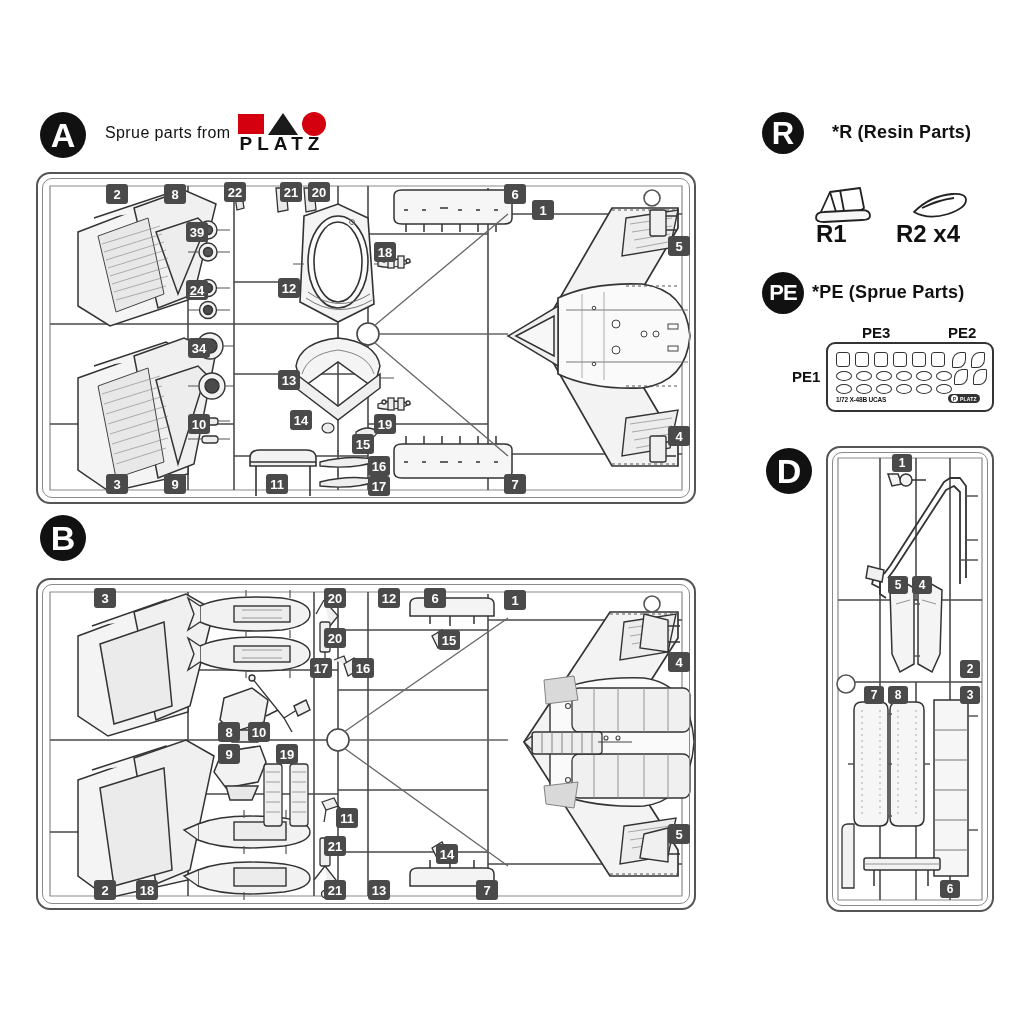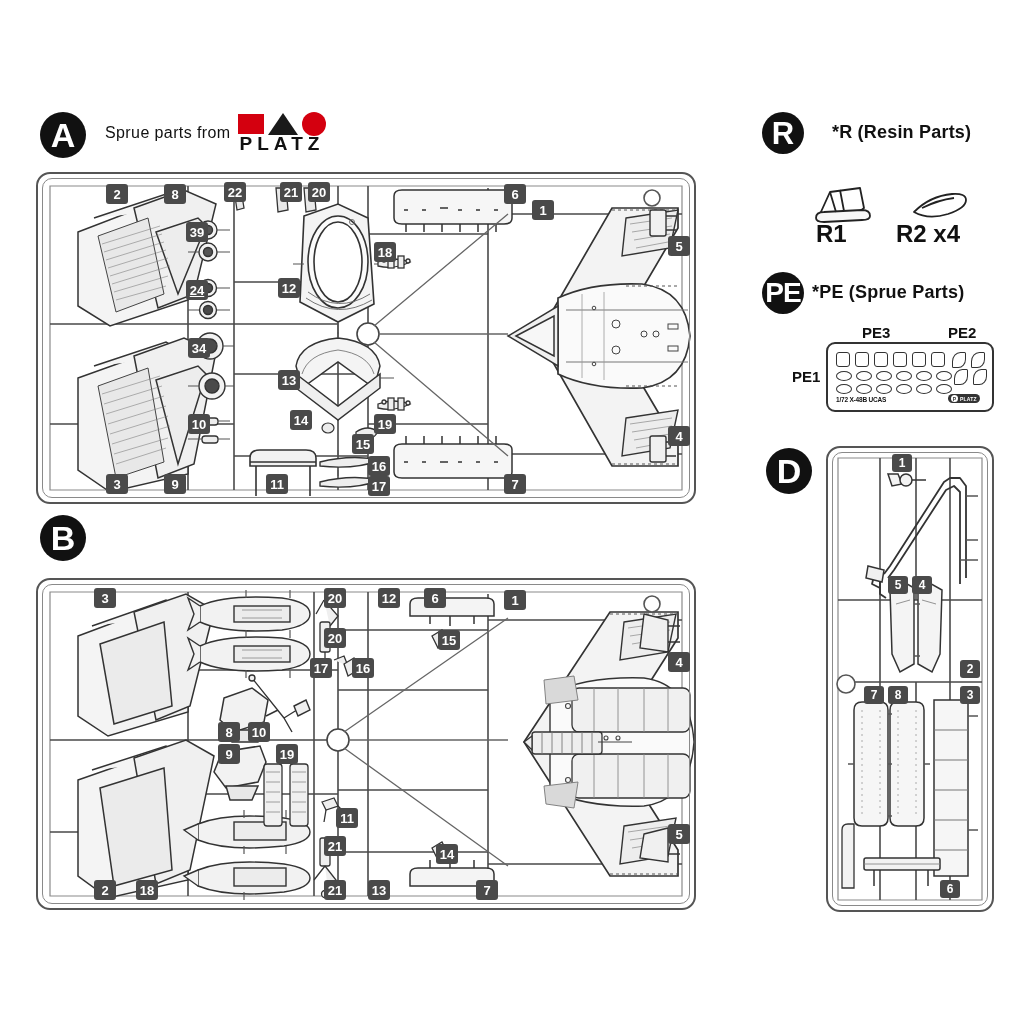--- a/index.html
+++ b/index.html
@@ -9,21 +9,21 @@
   .abs{position:absolute;}
 
   
   .badge{border-radius:50%;background:#111;color:#fff;display:flex;
          align-items:center;justify-content:center;font-weight:bold;
          line-height:1;font-family:"Liberation Sans",sans-serif;}
   .badge-A{width:46px;height:46px;font-size:34px;}
   .badge-B{width:46px;height:46px;font-size:34px;}
   .badge-D{width:46px;height:46px;font-size:34px;}
   .badge-R{width:42px;height:42px;font-size:31px;}
-  .badge-PE{width:42px;height:42px;font-size:28px;letter-spacing:-1px;}
+  .badge-PE{width:42px;height:42px;font-size:22px;letter-spacing:-1px;}
 
   
   .hdr-text{font-size:16px;font-weight:normal;letter-spacing:.4px;}
   .sec-text{font-size:18px;font-weight:bold;letter-spacing:.2px;}
 
   
   .platz{display:flex;flex-direction:column;align-items:center;}
   .platz-marks{display:flex;align-items:center;gap:4px;position:relative;}
   .pm-sq{width:26px;height:20px;background:#d4000f;}
   .pm-tri{width:0;height:0;border-left:15px solid transparent;

